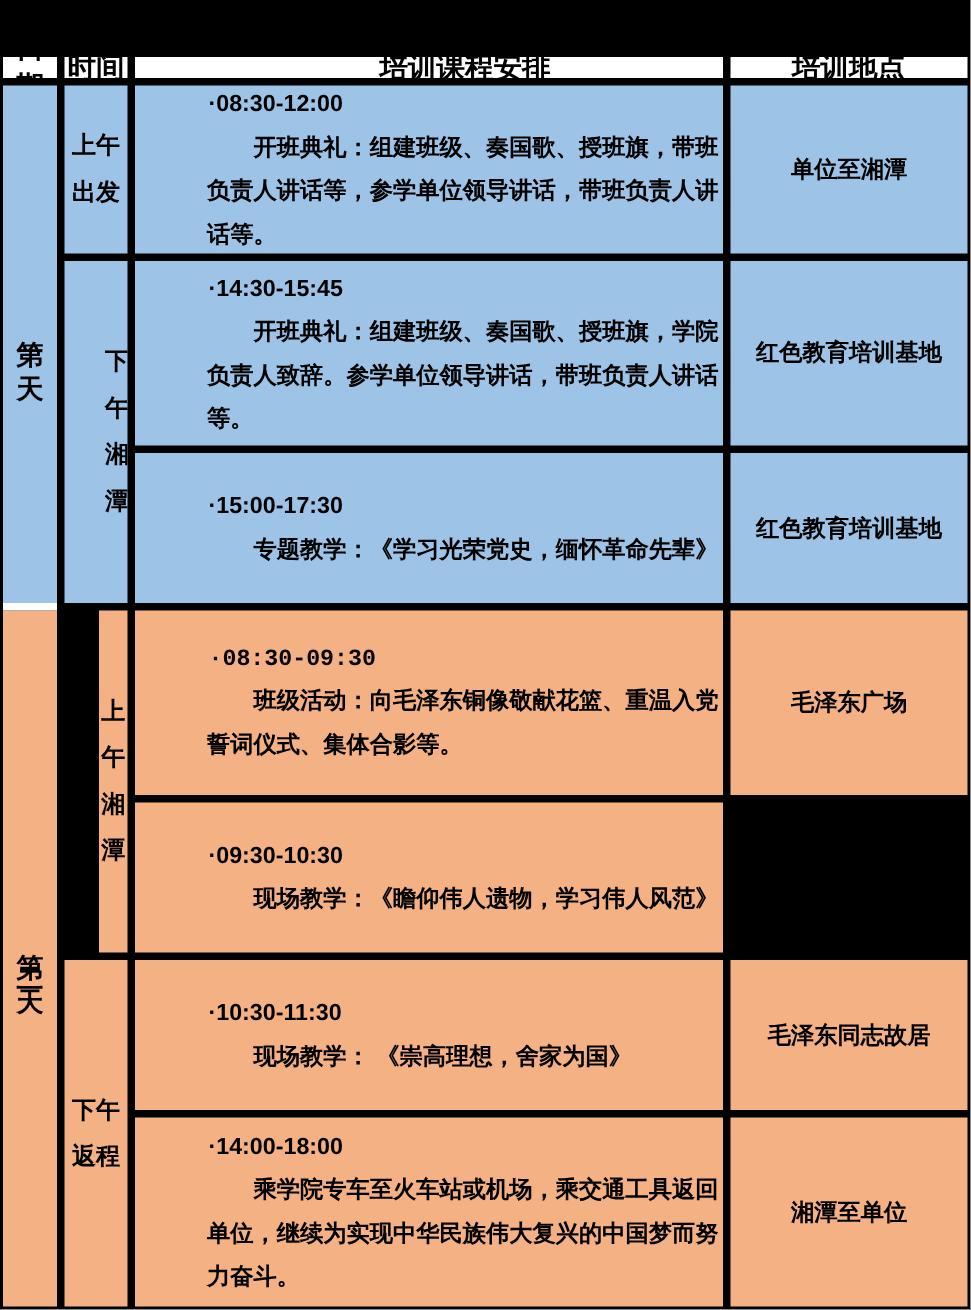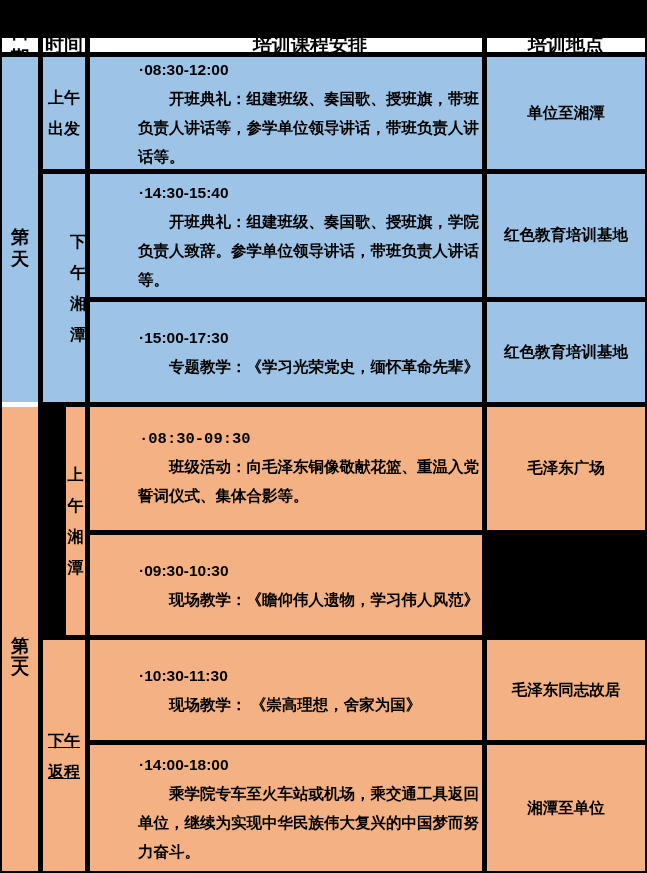--- a/index.html
+++ b/index.html
@@ -75,21 +75,21 @@
   }
 
   
   .r1 { grid-row: 1; } .r2 { grid-row: 2; } .r3 { grid-row: 3; } .r4 { grid-row: 4; }
   .r5 { grid-row: 5; font-family: Liberation Mono, monospace; } .r6 { grid-row: 6; } .r7 { grid-row: 7; } .r8 { grid-row: 8; }
   .c1 { grid-column: 1; } .c2 { grid-column: 2; } .c3 { grid-column: 3; padding-left: 48px; } .c4 { grid-column: 4; }
   .span3 { grid-row: 2 / span 3; }
   .span2a { grid-row: 3 / span 2; padding-left: 32px; }
   .span4 { grid-row: 5 / span 4; }
   .span2b { grid-row: 5 / span 2; margin-left: 23px; }
-  .span2c { grid-row: 7 / span 2; text-decoration: underline; }
+  .span2c { grid-row: 7 / span 2; }
 </style>
 </head>
 <body>
 
 <div class="sheet">
 
   <div class="cell hdr r1 c1">日期</div>
   <div class="cell hdr r1 c2">时间</div>
   <div class="cell hdr r1 c3">培训课程安排</div>
   <div class="cell hdr r1 c4">培训地点</div>
@@ -100,21 +100,21 @@
   <div class="cell d1 period-cell r2 c2">上午出发</div>
   <div class="cell d1 period-cell span2a c2">下午湘潭</div>
 
   <div class="cell d1 course-cell r2 c3">
     <div class="course-time">·08:30-12:00</div>
     <div class="course-desc">开班典礼：组建班级、奏国歌、授班旗，带班负责人讲话等，参学单位领导讲话，带班负责人讲话等。</div>
   </div>
   <div class="cell d1 loc-cell r2 c4">单位至湘潭</div>
 
   <div class="cell d1 course-cell r3 c3">
-    <div class="course-time">·14:30-15:40</div>
+    <div class="course-time">·14:30-15:45</div>
     <div class="course-desc">开班典礼：组建班级、奏国歌、授班旗，学院负责人致辞。参学单位领导讲话，带班负责人讲话等。</div>
   </div>
   <div class="cell d1 loc-cell r3 c4">红色教育培训基地</div>
 
   <div class="cell d1 course-cell r4 c3">
     <div class="course-time">·15:00-17:30</div>
     <div class="course-desc">专题教学：《学习光荣党史，缅怀革命先辈》</div>
   </div>
   <div class="cell d1 loc-cell r4 c4">红色教育培训基地</div>
 

